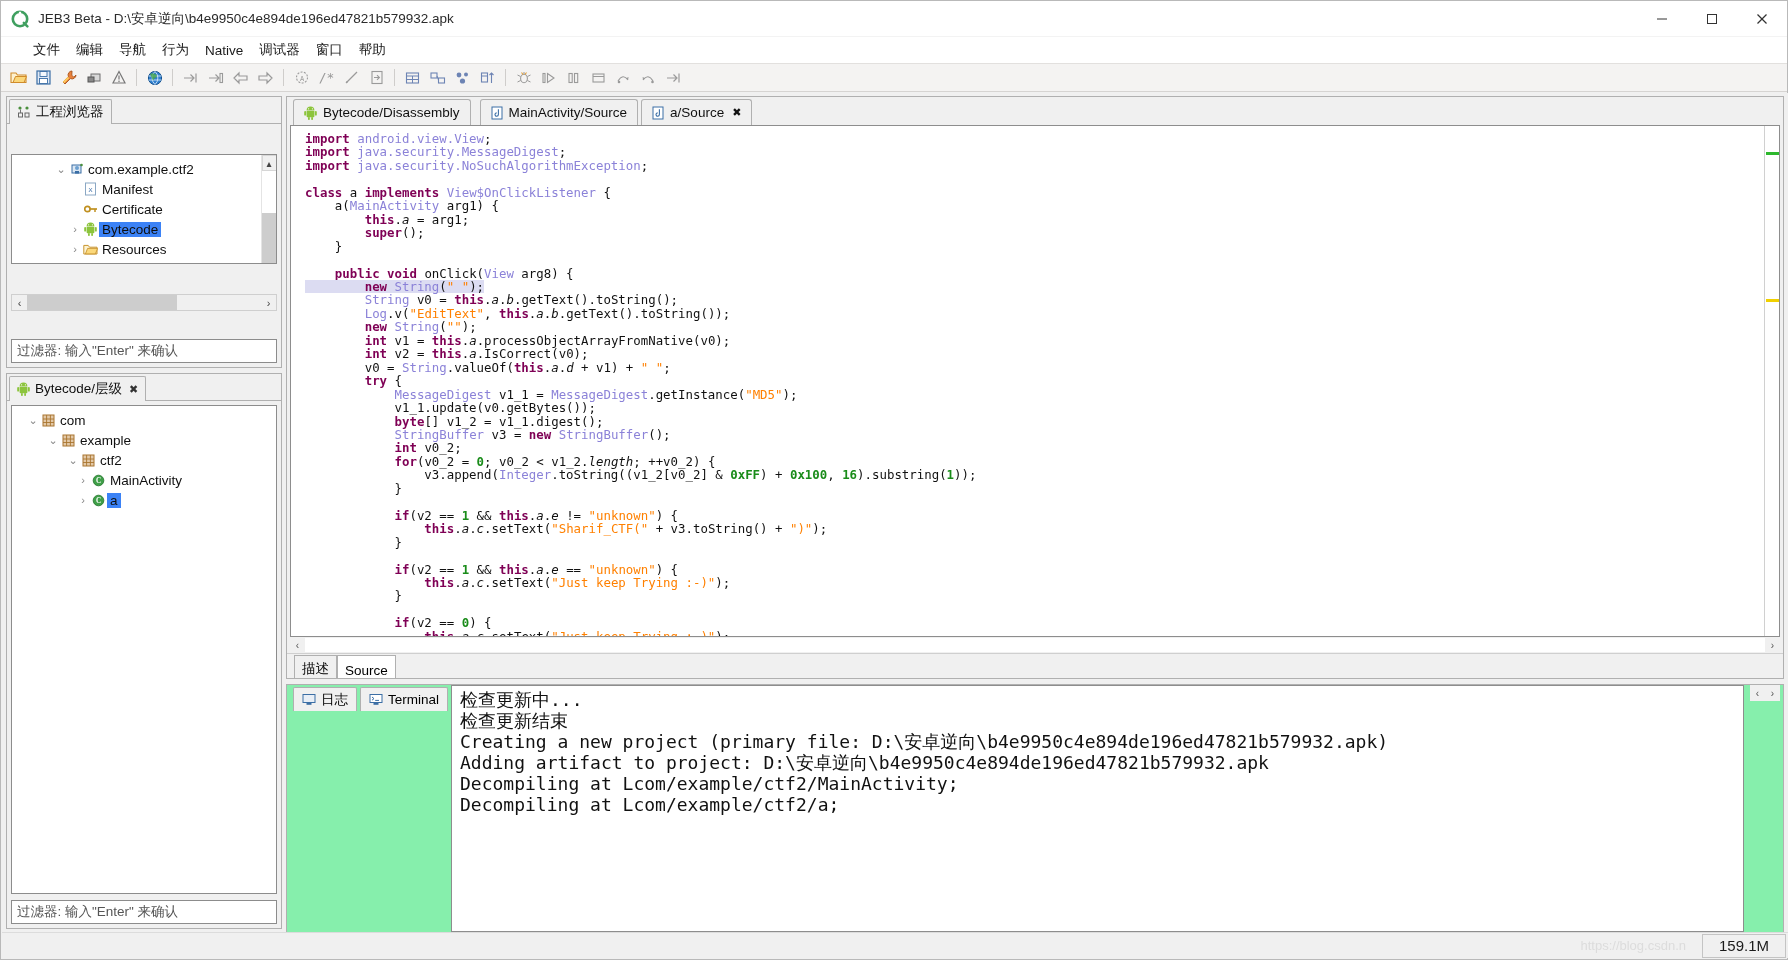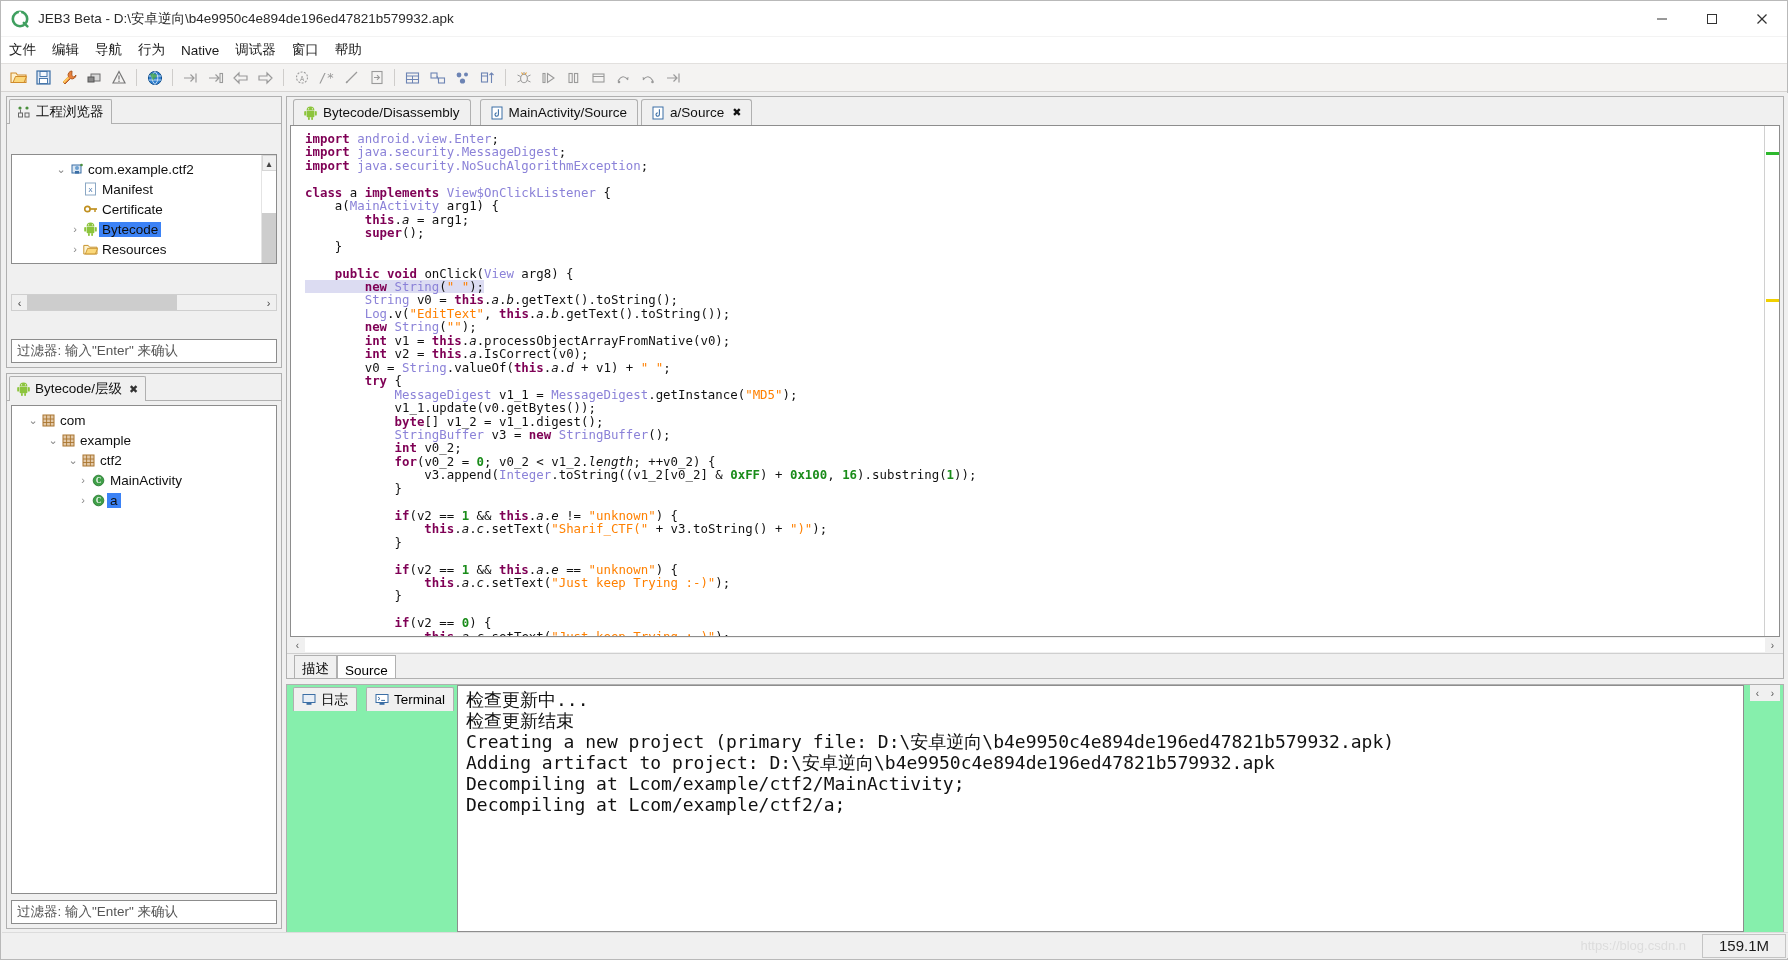--- a/index.html
+++ b/index.html
@@ -41,21 +41,21 @@
     width: 50px; height: 36px;
     display: flex; align-items: center; justify-content: center;
     color: #333;
   }
 
   
   .menubar {
     height: 26px;
     display: flex; align-items: center;
     background: #ffffff;
-    padding-left: 0;
+    padding-left: 24px;
     font-size: 13.5px;
     color: #1a1a1a;
   }
   .menuitem { padding: 2px 8px; white-space: nowrap; }
 
   
   .toolbar {
     height: 29px;
     display: flex; align-items: center;
     background: #f4f3f2;
@@ -840,21 +840,21 @@
                   <path d="M7.4 3.2 v5.4 a1.7 1.7 0 1 1 -1.7 -1.7" fill="none" stroke="#3b6ea5" stroke-width="1.1"></path>
                 </svg>
             </span>
             <span>a/Source</span>
             <span class="closex">✖</span>
           </div>
         </div>
 
         <div class="code-area">
           <div class="code-scroll">
-            <pre class="code" id="code-pre"><span><span class="k">import </span><span class="ty">android.view.Enter</span><span class="id">;</span></span>
+            <pre class="code" id="code-pre"><span><span class="k">import </span><span class="ty">android.view.View</span><span class="id">;</span></span>
 <span><span class="k">import </span><span class="ty">java.security.MessageDigest</span><span class="id">;</span></span>
 <span><span class="k">import </span><span class="ty">java.security.NoSuchAlgorithmException</span><span class="id">;</span></span>
 <span><span class="id"></span></span>
 <span><span class="k">class </span><span class="id">a </span><span class="k">implements </span><span class="ty">View$OnClickListener</span><span class="id"> {</span></span>
 <span><span class="id">    a(</span><span class="ty">MainActivity</span><span class="id"> arg1) {</span></span>
 <span><span class="id">        </span><span class="k">this</span><span class="id">.</span><span class="it">a</span><span class="id"> = arg1;</span></span>
 <span><span class="id">        </span><span class="k">super</span><span class="id">();</span></span>
 <span><span class="id">    }</span></span>
 <span><span class="id"></span></span>
 <span><span class="id">    </span><span class="k">public void </span><span class="id">onClick(</span><span class="ty">View</span><span class="id"> arg8) {</span></span>
@@ -913,21 +913,21 @@
         <div class="con-tabs">
           <div class="contab">
             <span class="tabicon">
               <svg width="14" height="13" viewBox="0 0 14 13">
                   <rect x="1" y="1.5" width="12" height="8" fill="#e8eef6" stroke="#3b6ea5" stroke-width="1"></rect>
                   <rect x="4.5" y="10" width="5" height="1.8" fill="#3b6ea5"></rect>
                 </svg>
             </span>
             <span>日志</span>
           </div>
-          <div class="contab" style="margin-left:9px">
+          <div class="contab" style="margin-left:3px">
             <span class="tabicon">
               <svg width="14" height="13" viewBox="0 0 14 13">
                   <rect x="1" y="1.5" width="12" height="8" fill="#fff" stroke="#3b6ea5" stroke-width="1"></rect>
                   <path d="M3 4 L5 5.6 L3 7.2" fill="none" stroke="#3b6ea5" stroke-width="1"></path>
                   <line x1="6.2" y1="7.4" x2="10" y2="7.4" stroke="#3b6ea5" stroke-width="1"></line>
                   <rect x="4.5" y="10" width="5" height="1.8" fill="#3b6ea5"></rect>
                 </svg>
             </span>
             <span>Terminal</span>
           </div>

